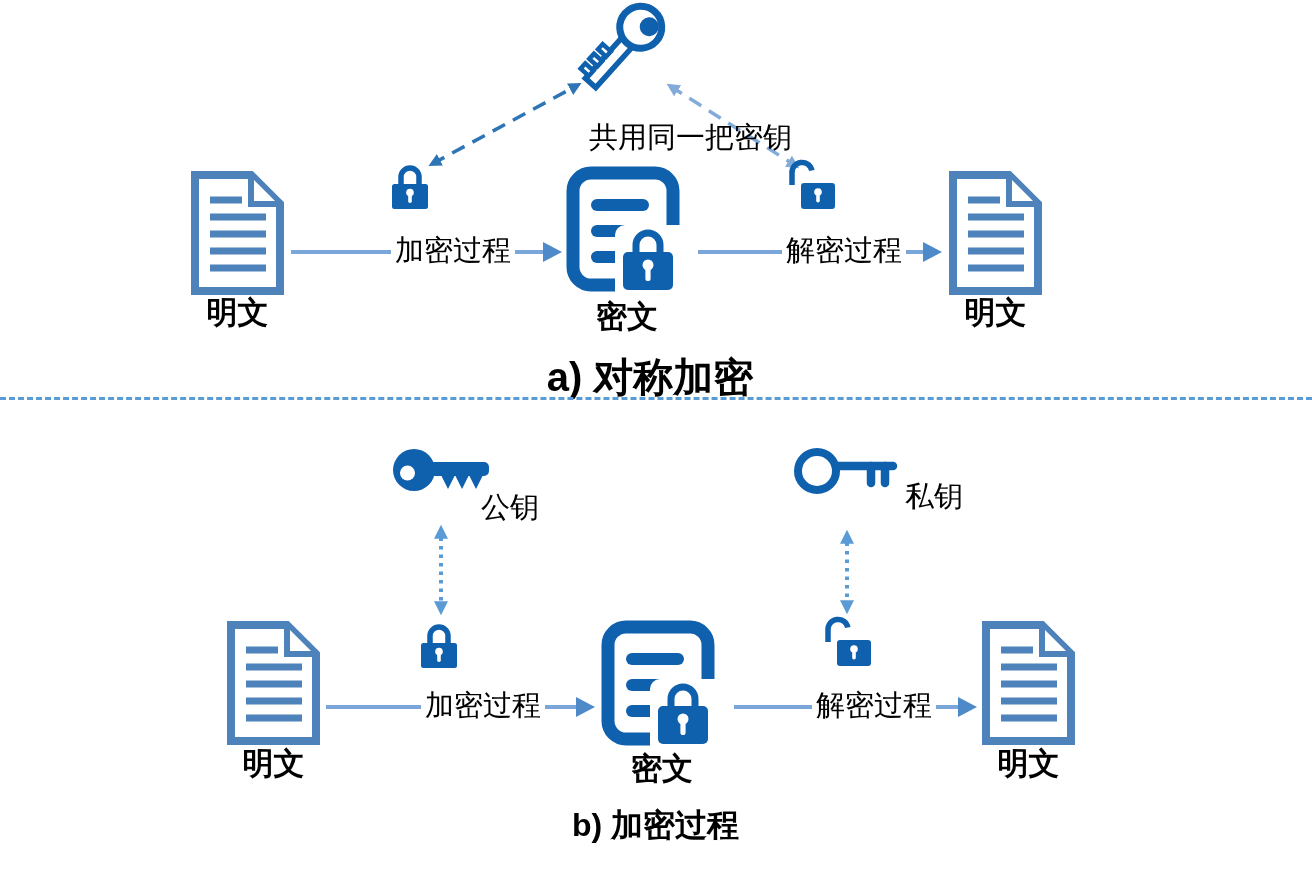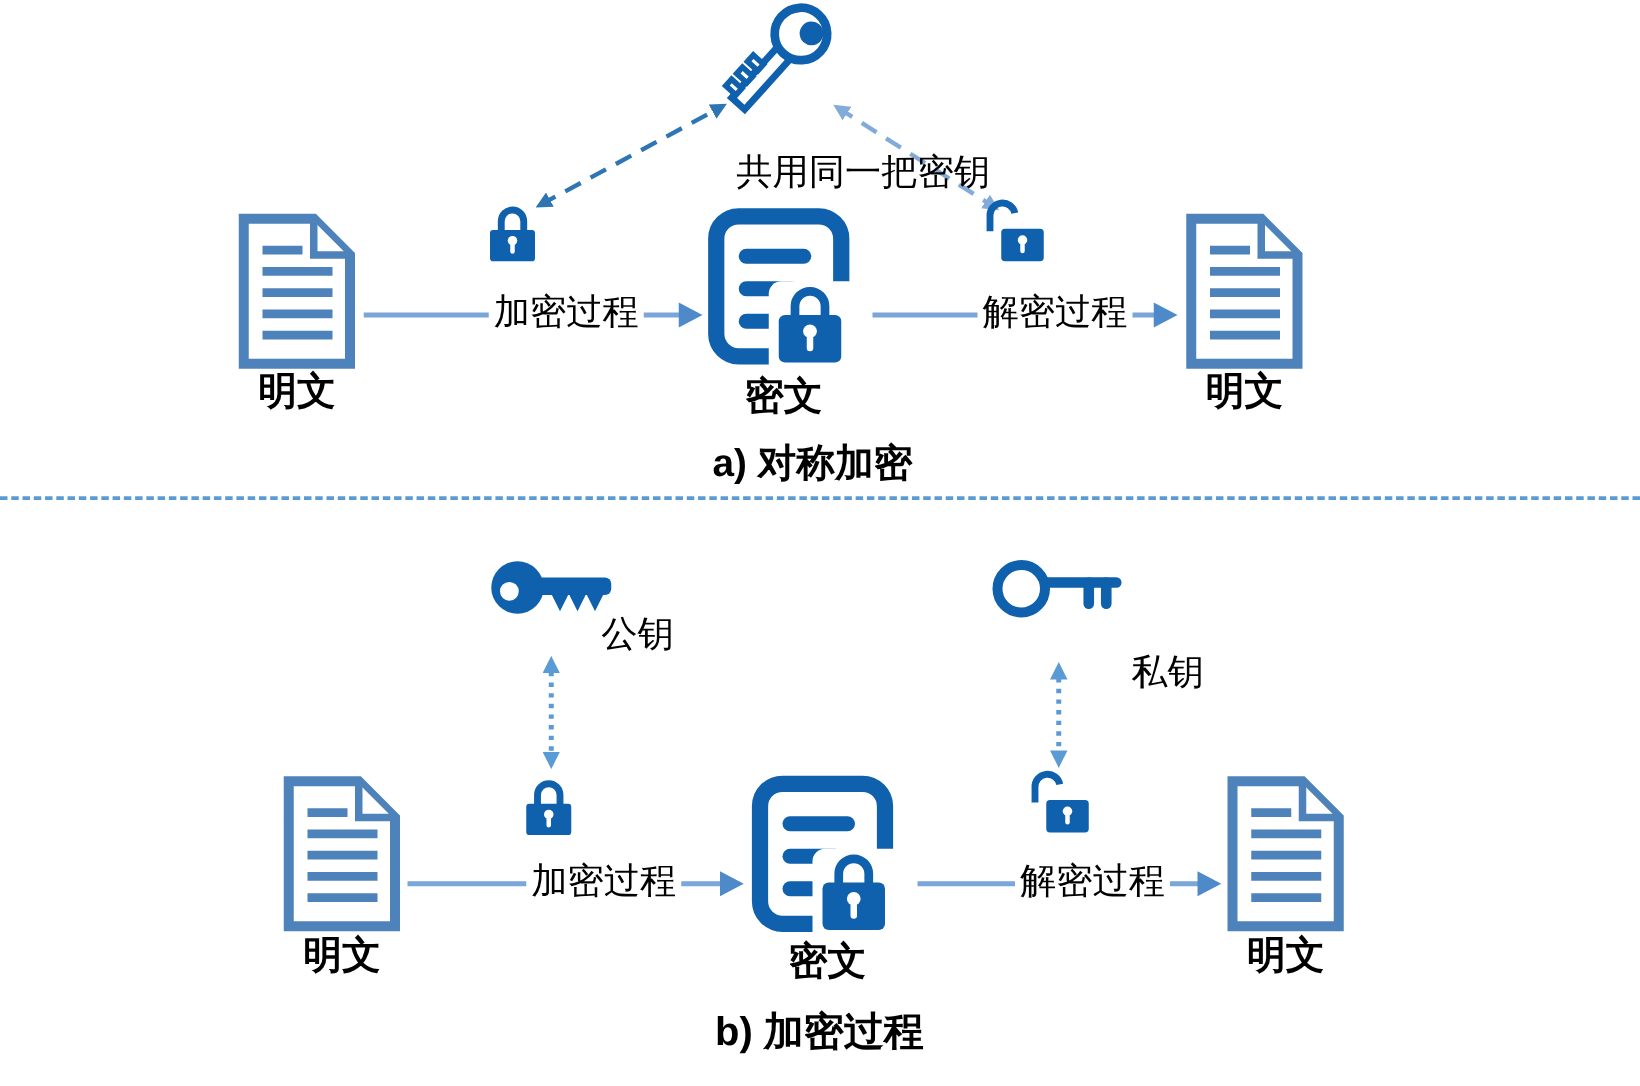--- a/index.html
+++ b/index.html
@@ -8,21 +8,21 @@
   svg{overflow:visible;display:block;}
   .abs{position:absolute;}
   .lbl{position:absolute;color:#000;text-align:center;font-size:31px;
        font-family:"Liberation Serif","DejaVu Serif",serif;font-weight:bold;}
   .arrow-lbl{position:absolute;color:#000;text-align:center;font-size:29px;
        background:#fff;z-index:3;height:36px;line-height:36px;
        font-family:"Liberation Serif","DejaVu Serif",serif;margin-left:29px;}
   .keynote{position:absolute;color:#000;text-align:right;font-size:29px;z-index:3;
        font-family:"Liberation Serif","DejaVu Serif",serif;}
   .section-title{position:absolute;color:#000;text-align:center;font-weight:700;
-       font-size:31px;font-family:"Liberation Sans","DejaVu Sans",sans-serif;}
+       font-size:40px;font-family:"Liberation Sans","DejaVu Sans",sans-serif;}
   .divider{position:absolute;left:0;top:397px;width:1312px;height:0;
        border-top:3px dashed #5b9bd5;}
 </style>
 </head>
 <body>
 
 <svg width="0" height="0" style="position:absolute" aria-hidden="true">
   <defs>
     <marker id="m-dash-dark" viewBox="0 0 13 13" markerWidth="13" markerHeight="13" refX="9" refY="6.5" orient="auto-start-reverse" markerUnits="userSpaceOnUse">
       <path d="M0 0 L13 6.5 L0 13 Z" fill="#2e75b6"></path>
@@ -158,21 +158,21 @@
   <svg class="abs" style="left:424px;top:518px" width="34" height="104">
     <line x1="17" y1="11" x2="17" y2="93" stroke="#5b9bd5" stroke-width="4" stroke-dasharray="3.5 5" marker-start="url(#m-dot)" marker-end="url(#m-dot)"></line>
   </svg>
   <svg class="abs" style="left:418px;top:620px" width="42" height="50">
       <use href="#sym-lock"></use>
     </svg>
 
   <svg class="abs" style="left:792px;top:442px" width="112" height="55">
       <use href="#sym-key-outline"></use>
     </svg>
-  <div class="keynote" style="left:871px;top:518px;width:92px">私钥</div>
+  <div class="keynote" style="left:871px;top:477px;width:92px">私钥</div>
 
   <svg class="abs" style="left:830px;top:524px" width="34" height="96">
     <line x1="17" y1="10" x2="17" y2="86" stroke="#5b9bd5" stroke-width="4" stroke-dasharray="3.5 5" marker-start="url(#m-dot)" marker-end="url(#m-dot)"></line>
   </svg>
   <svg class="abs" style="left:821px;top:615px" width="54" height="54">
       <use href="#sym-unlock"></use>
     </svg>
 
   <svg class="abs" style="left:221px;top:617px" width="105" height="132">
       <use href="#sym-doc"></use>

